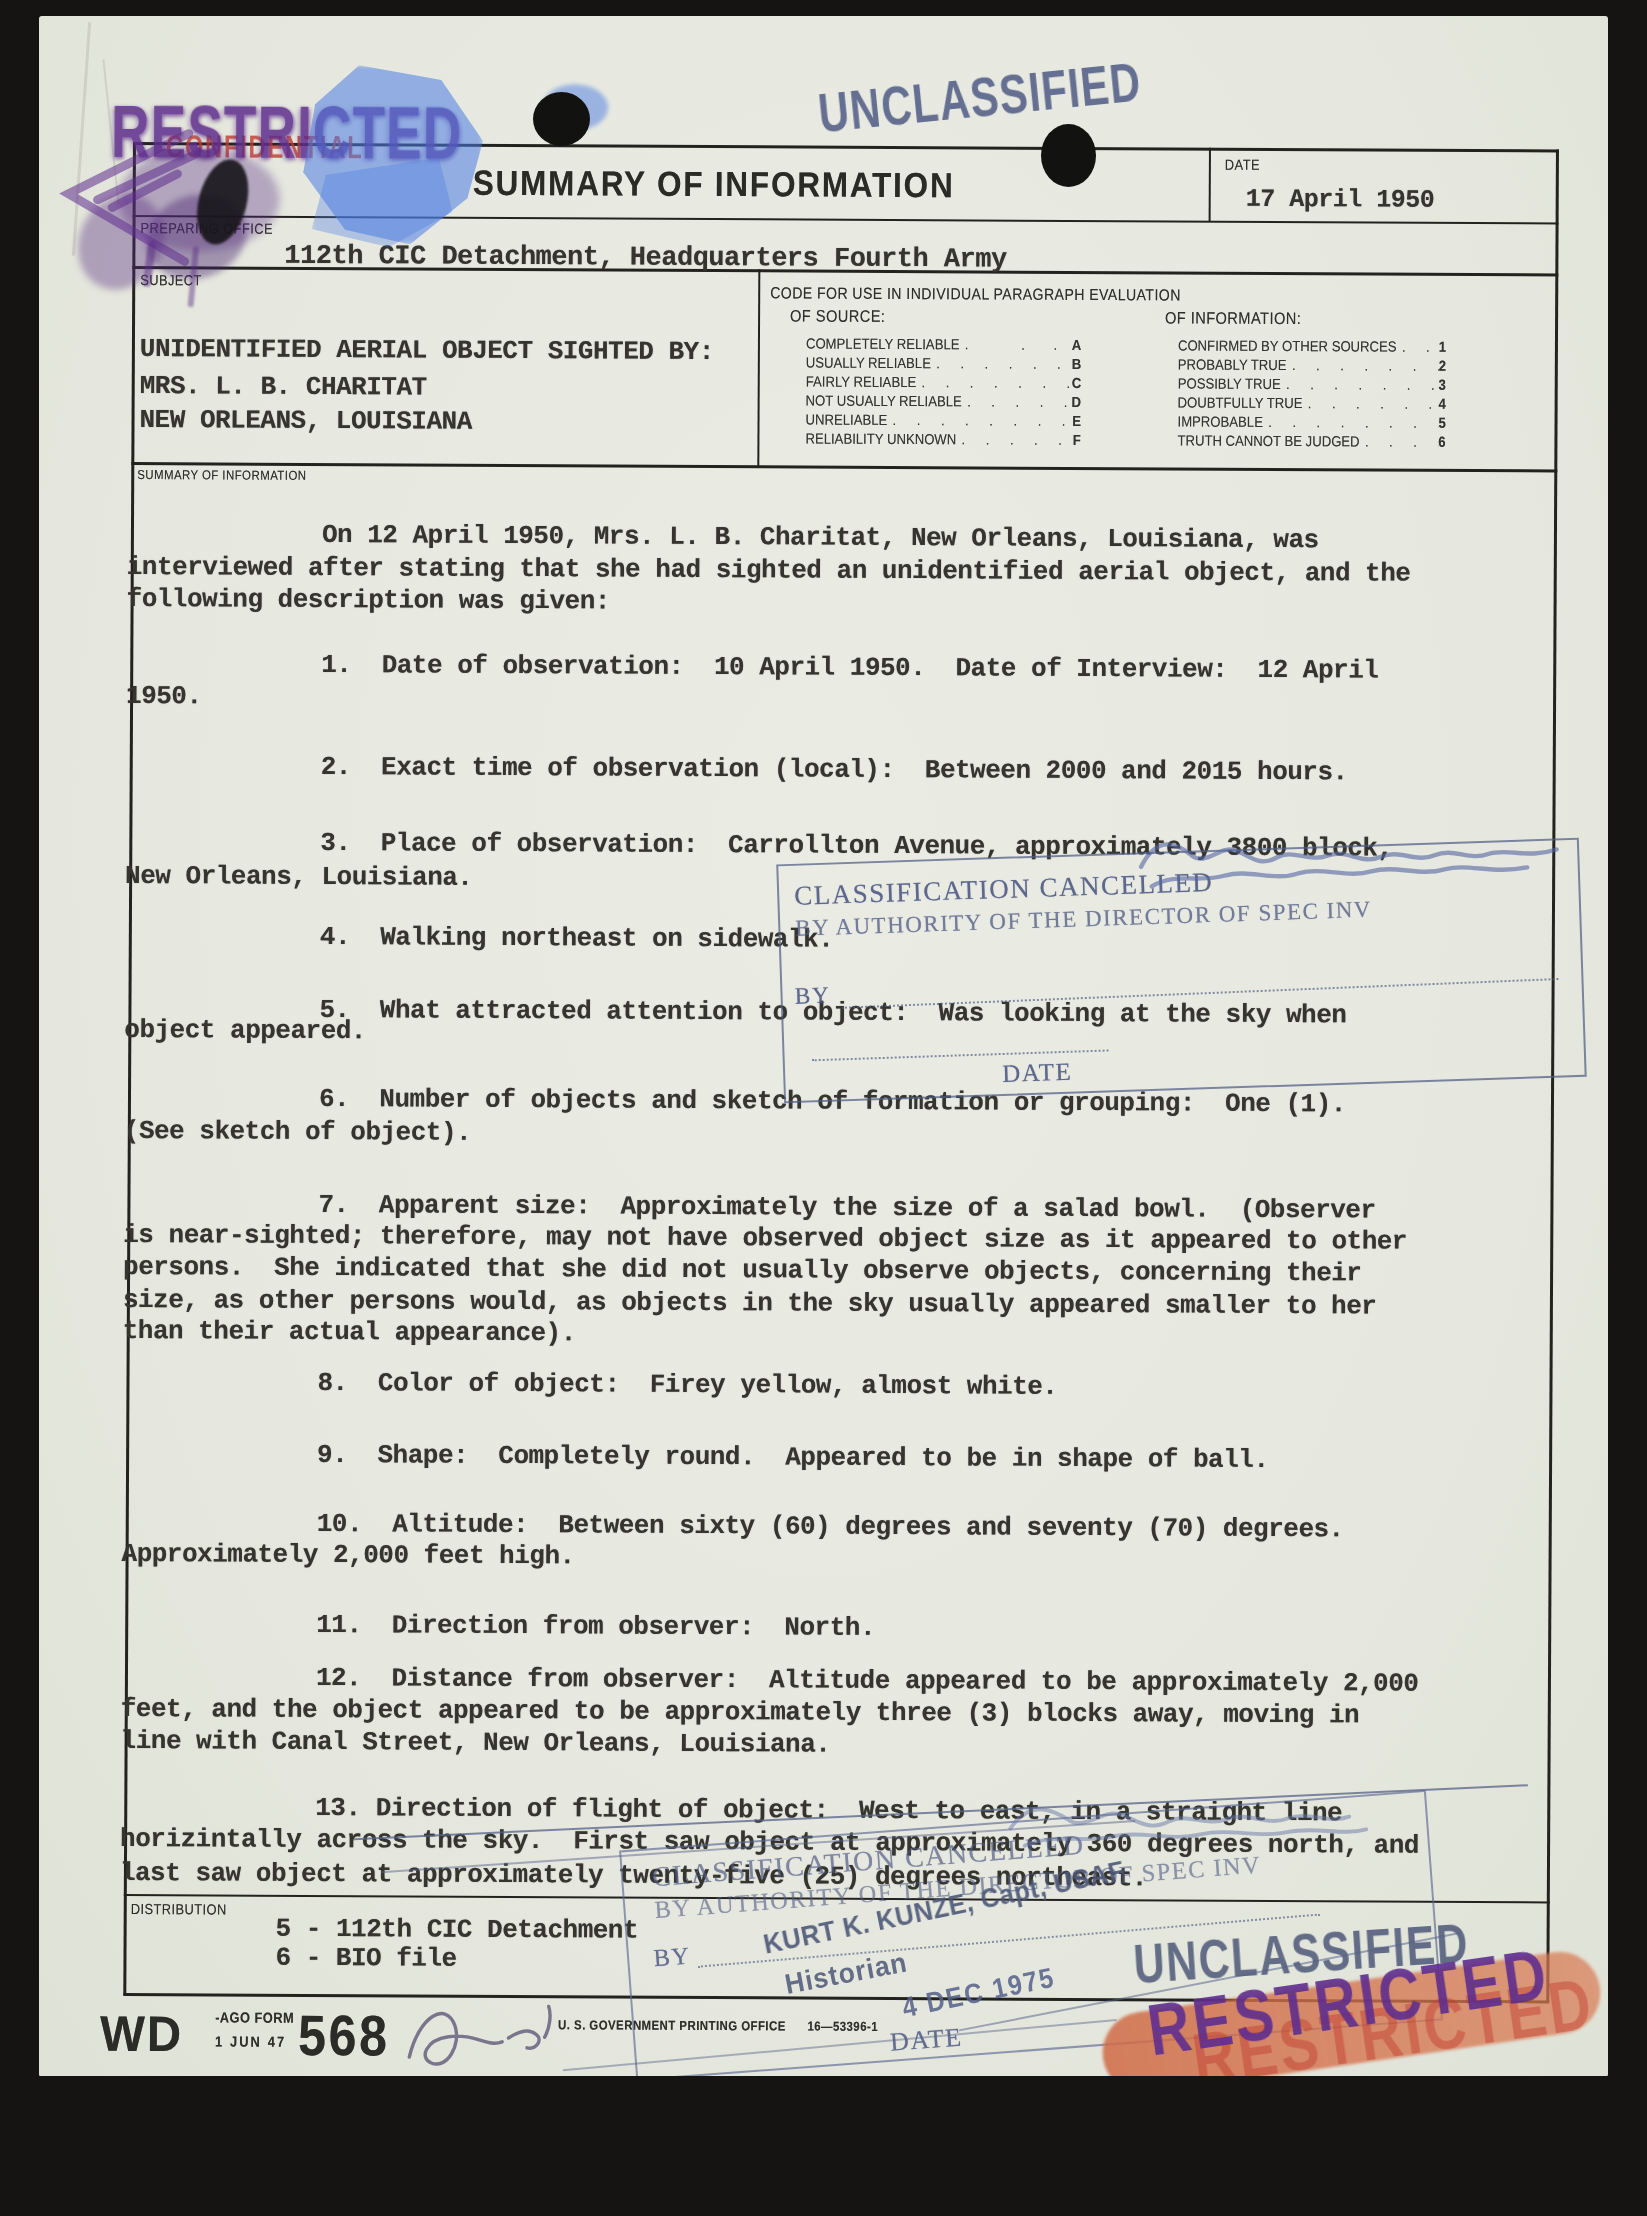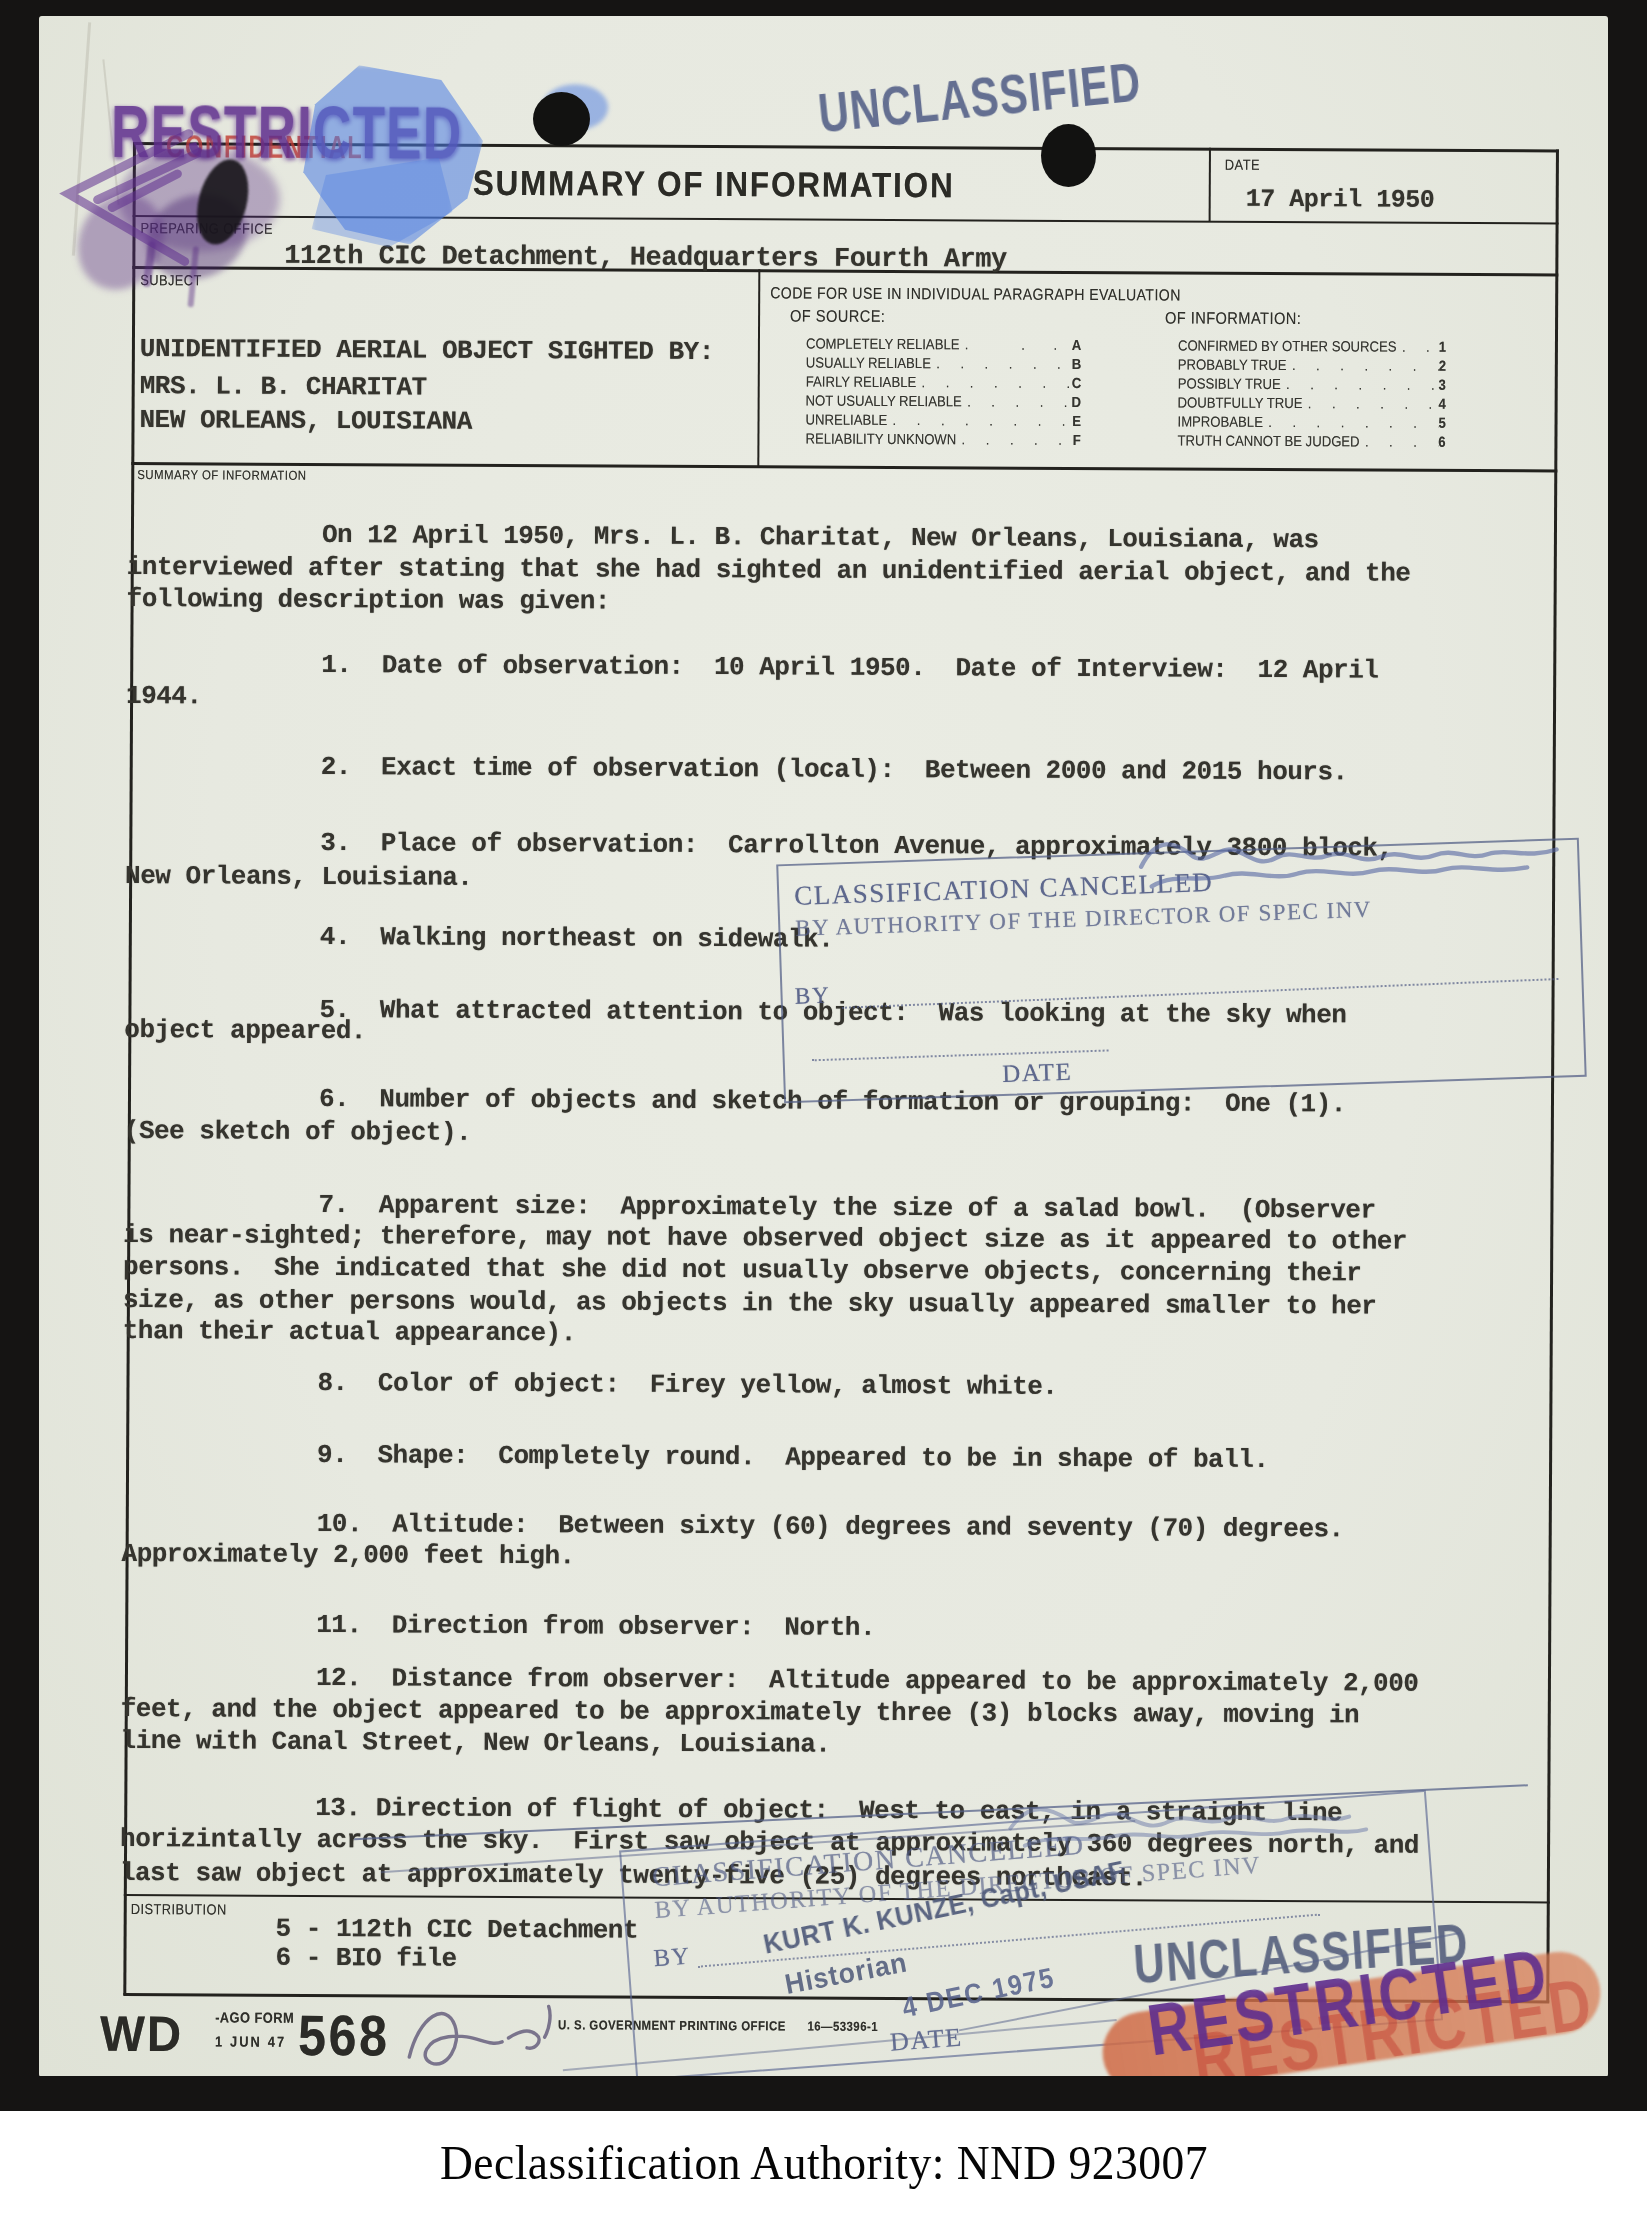--- a/index.html
+++ b/index.html
@@ -137,21 +137,21 @@
           <span class="cr-code">6</span>
         </div>
       </div>
 
     <div class="lbl" style="left:139px;top:467px;font-size:13px;">SUMMARY OF INFORMATION</div>
     <div id="body-lines">
         <div class="tline" style="left: 324px; top: 521px;">On 12 April 1950, Mrs. L. B. Charitat, New Orleans, Louisiana, was</div>
         <div class="tline" style="left: 129px; top: 554px;">interviewed after stating that she had sighted an unidentified aerial object, and the</div>
         <div class="tline" style="left: 129px; top: 586px;">following description was given:</div>
         <div class="tline" style="left: 324px; top: 651px;">1.  Date of observation:  10 April 1950.  Date of Interview:  12 April</div>
-        <div class="tline" style="left: 129px; top: 683px;">1944.</div>
+        <div class="tline" style="left: 129px; top: 683px;">1950.</div>
         <div class="tline" style="left: 324px; top: 753px;">2.  Exact time of observation (local):  Between 2000 and 2015 hours.</div>
         <div class="tline" style="left: 324px; top: 829px;">3.  Place of observation:  Carrollton Avenue, approximately 3800 block,</div>
         <div class="tline" style="left: 129px; top: 863px;">New Orleans, Louisiana.</div>
         <div class="tline" style="left: 324px; top: 923px;">4.  Walking northeast on sidewalk.</div>
         <div class="tline" style="left: 324px; top: 996px;">5.  What attracted attention to object:  Was looking at the sky when</div>
         <div class="tline" style="left: 129px; top: 1017px;">object appeared.</div>
         <div class="tline" style="left: 324px; top: 1085px;">6.  Number of objects and sketch of formation or grouping:  One (1).</div>
         <div class="tline" style="left: 129px; top: 1118px;">(See sketch of object).</div>
         <div class="tline" style="left: 324px; top: 1191px;">7.  Apparent size:  Approximately the size of a salad bowl.  (Observer</div>
         <div class="tline" style="left: 129px; top: 1222px;">is near-sighted; therefore, may not have observed object size as it appeared to other</div>
@@ -239,17 +239,14 @@
     <div class="penline" style="left:390px;top:1870px;width:756px;transform:rotate(-4.2deg);opacity:.65;"></div>
     <div class="penline" style="left:969px;top:2025px;width:510px;transform:rotate(-11.3deg);opacity:.7;"></div>
     <div class="penline" style="left:573px;top:2067px;width:556px;transform:rotate(-5.5deg);height:2px;opacity:.6;"></div>
   </div>
 
   <div class="punch" style="left:533px;top:92px;width:57px;height:54px;"></div>
   <div class="punch" style="left:1041px;top:124px;width:55px;height:63px;"></div>
 
   <div class="band-cover"></div>
 
-  <div class="white-band">
-    <span class="declass">Declassification Authority: NND 923007</span>
-  </div>
 </div>
 
 
 </body></html>

